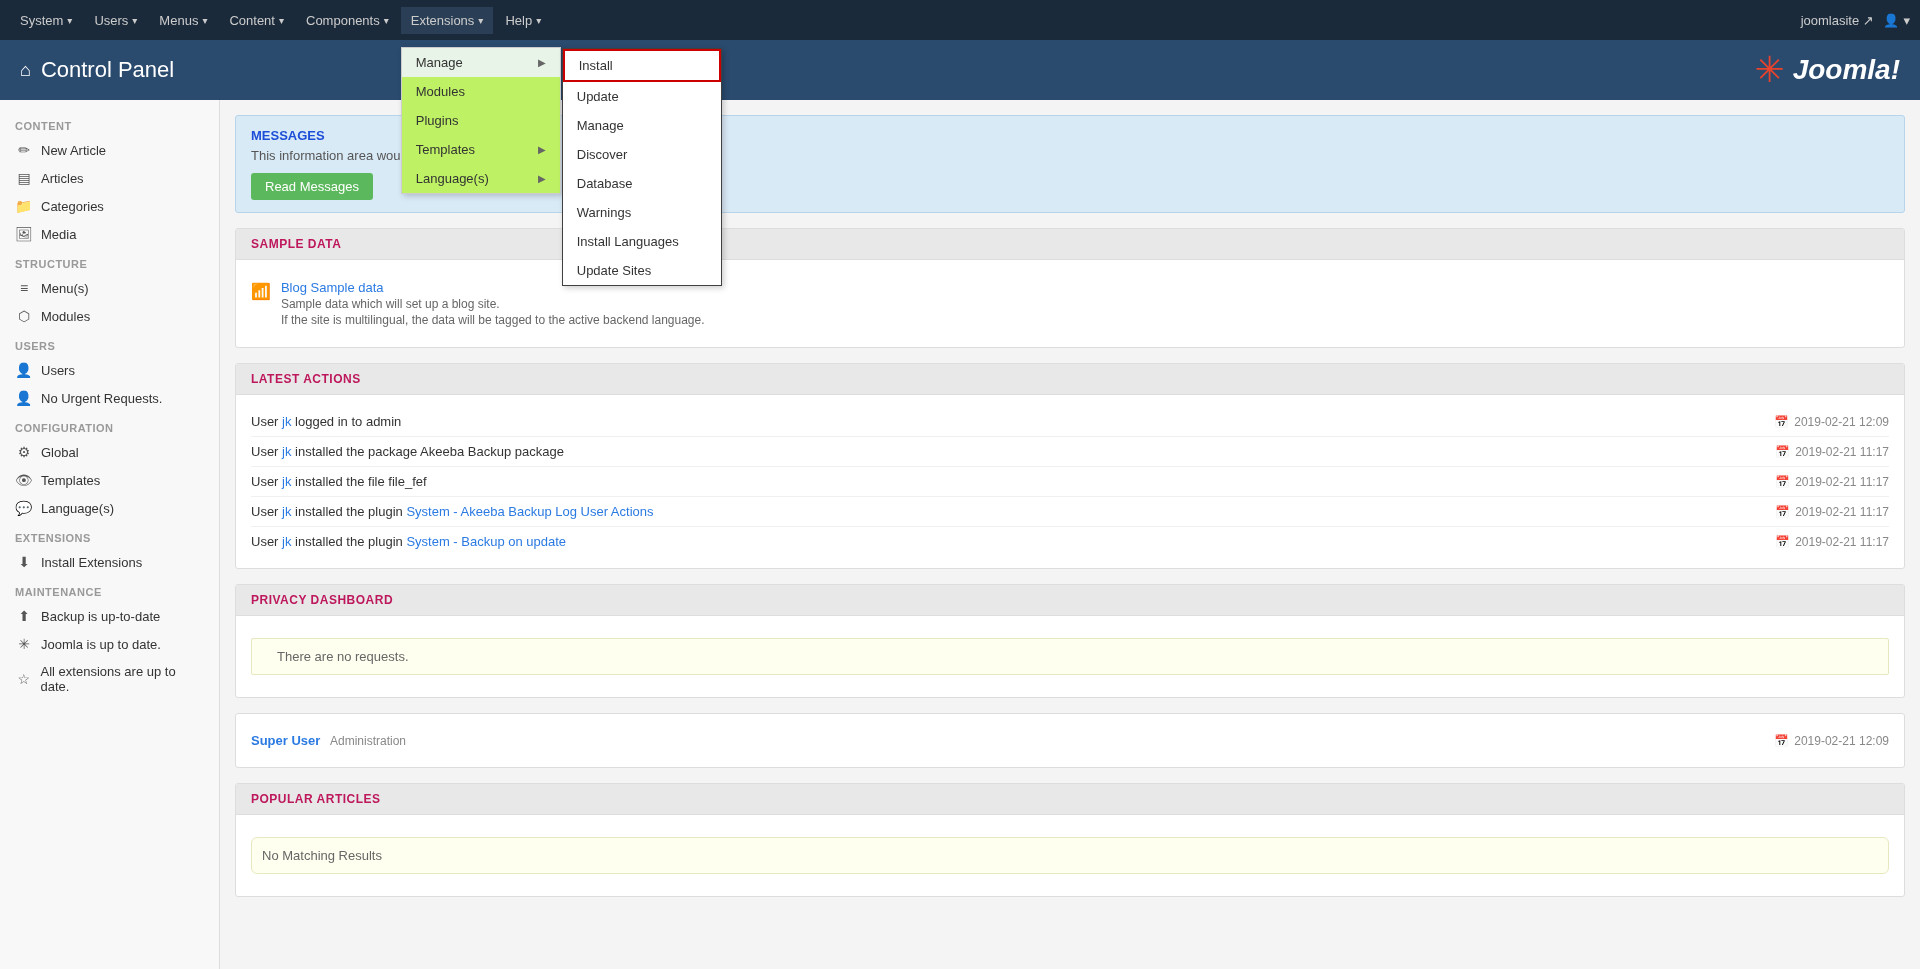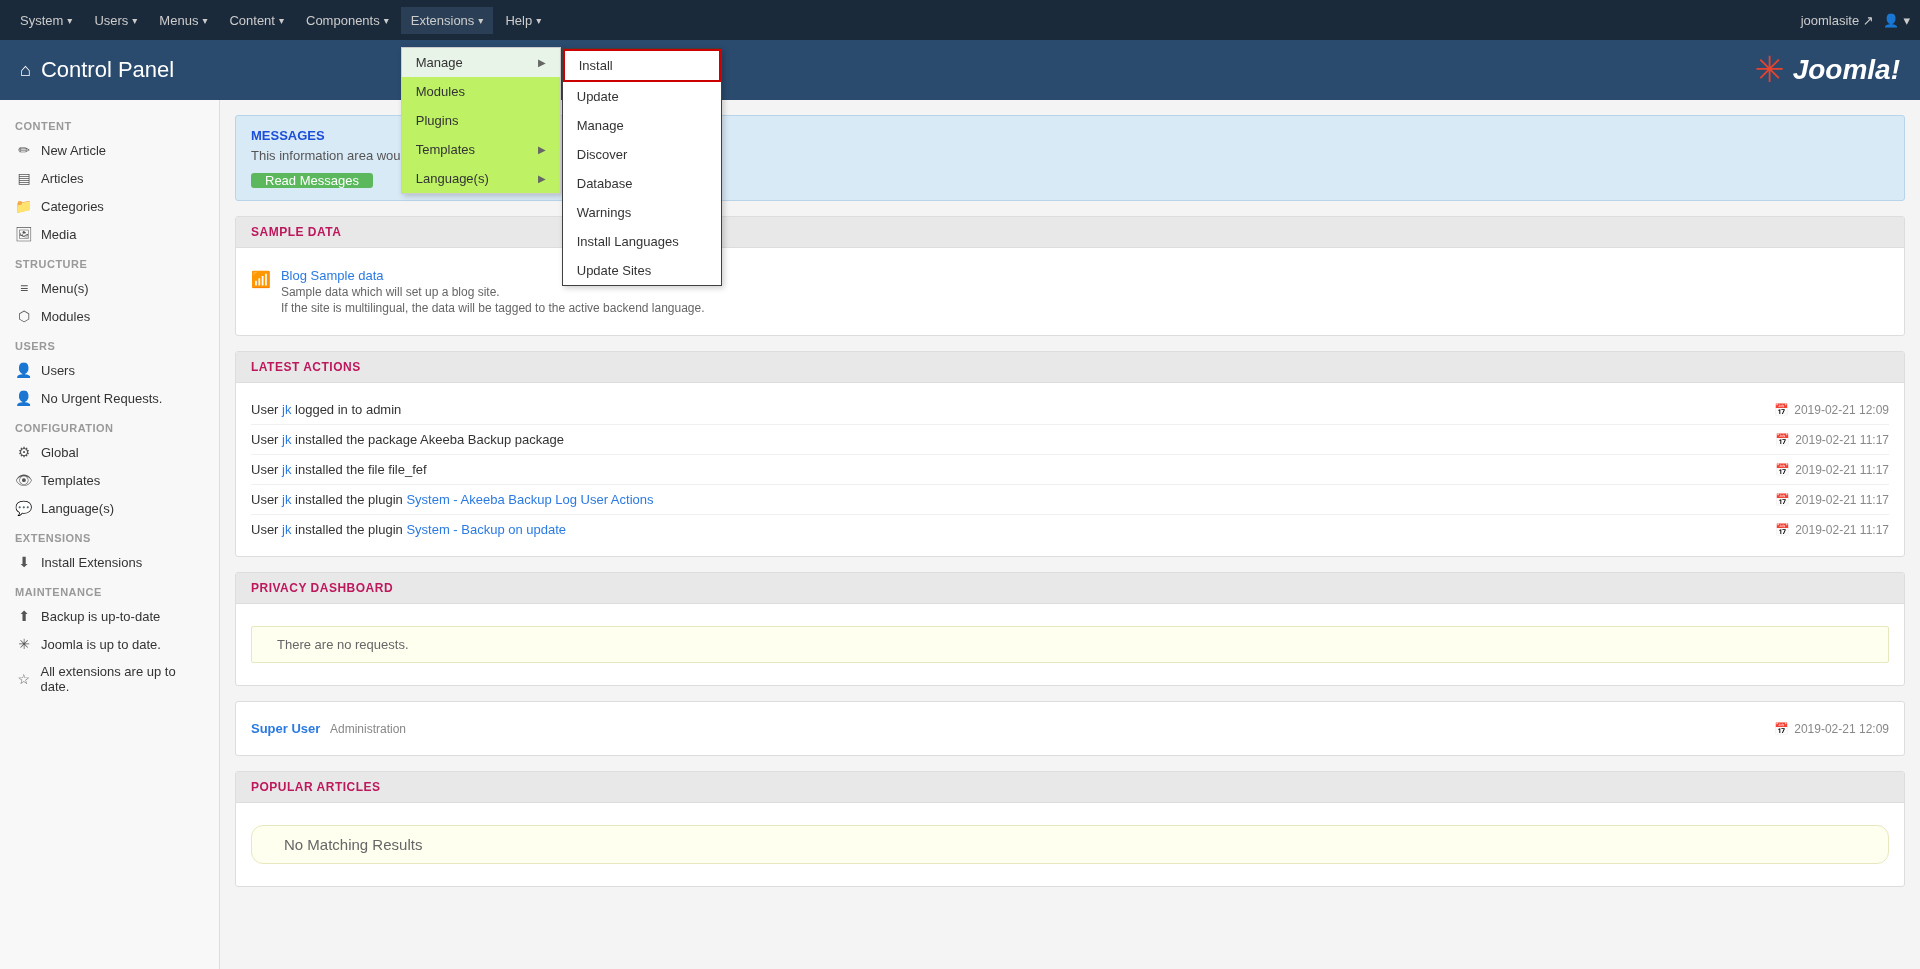--- a/index.html
+++ b/index.html
@@ -141,21 +141,21 @@
       margin-bottom: 15px;
     }
     .info-box .info-title { font-weight: bold; color: #1d4ed8; margin-bottom: 5px; }
     .info-box .info-text { color: #555; font-size: 13px; }
     .info-box .info-link { color: #2a7ae2; text-decoration: none; }
     .read-messages-btn {
       margin-top: 10px;
       background: #5cb85c;
       color: #fff;
       border: none;
-      padding: 0 14px;
+      padding: 6px 14px;
       cursor: pointer;
       border-radius: 3px;
       font-size: 13px;
     }
 
     
     .section-card {
       background: #fff;
       border: 1px solid #ddd;
       border-radius: 3px;
@@ -216,24 +216,24 @@
       align-items: center;
       padding: 7px 0;
     }
     .logged-user-name { color: #2a7ae2; text-decoration: none; font-size: 13px; font-weight: bold; }
     .logged-user-role { color: #888; font-size: 12px; margin-left: 6px; }
 
     
     .no-results-box {
       background: #fffff0;
       border: 1px solid #e8e8c0;
-      padding: 10px 32px;
+      padding: 10px 10px;
       color: #666;
-      font-size: 15px;
-      border-radius: 12px;
+      font-size: 13px;
+      border-radius: 6px;
       margin: 10px 0;
     }
   </style>
 </head>
 <body>
 
 <nav class="top-nav">
   <div class="top-nav-left">
     <div class="nav-item">
       <span>System</span>

